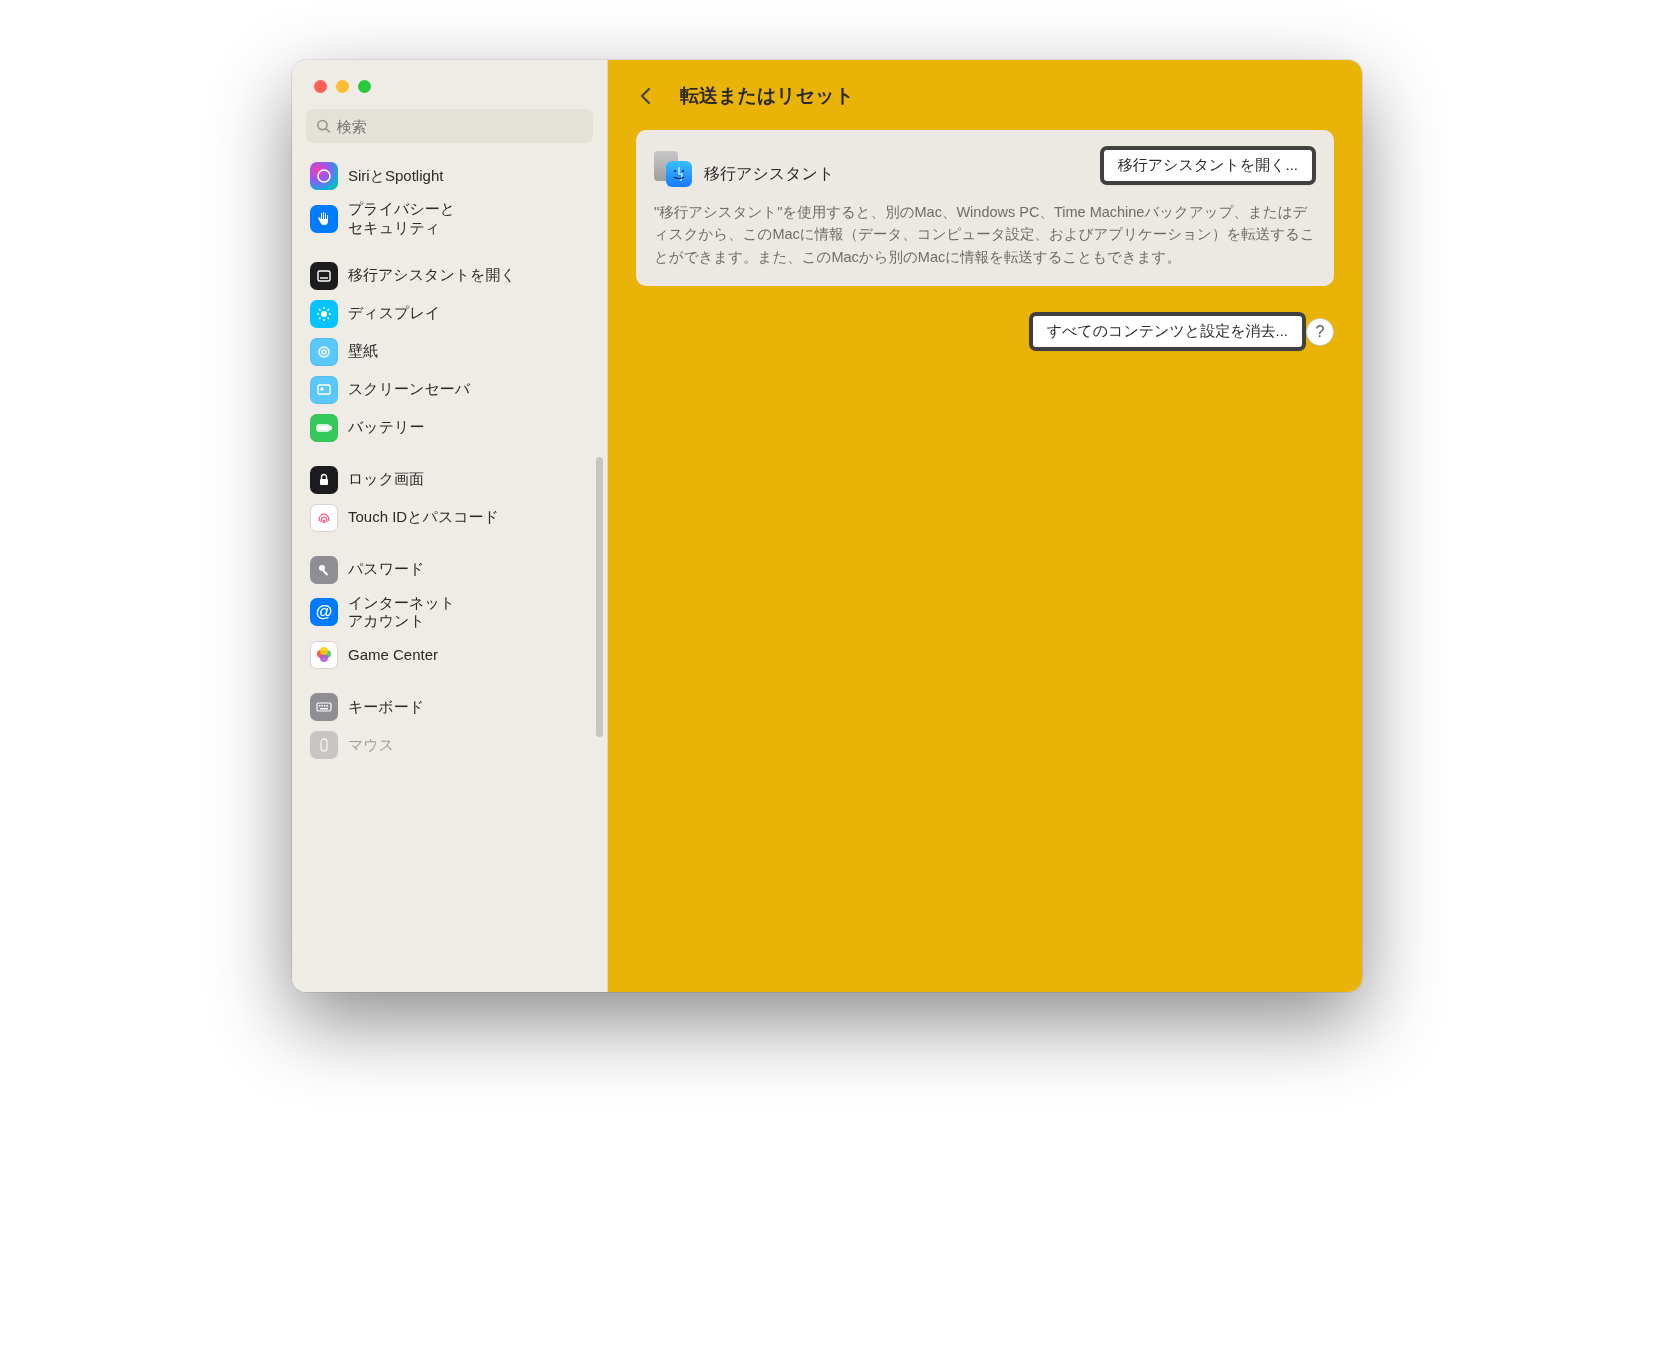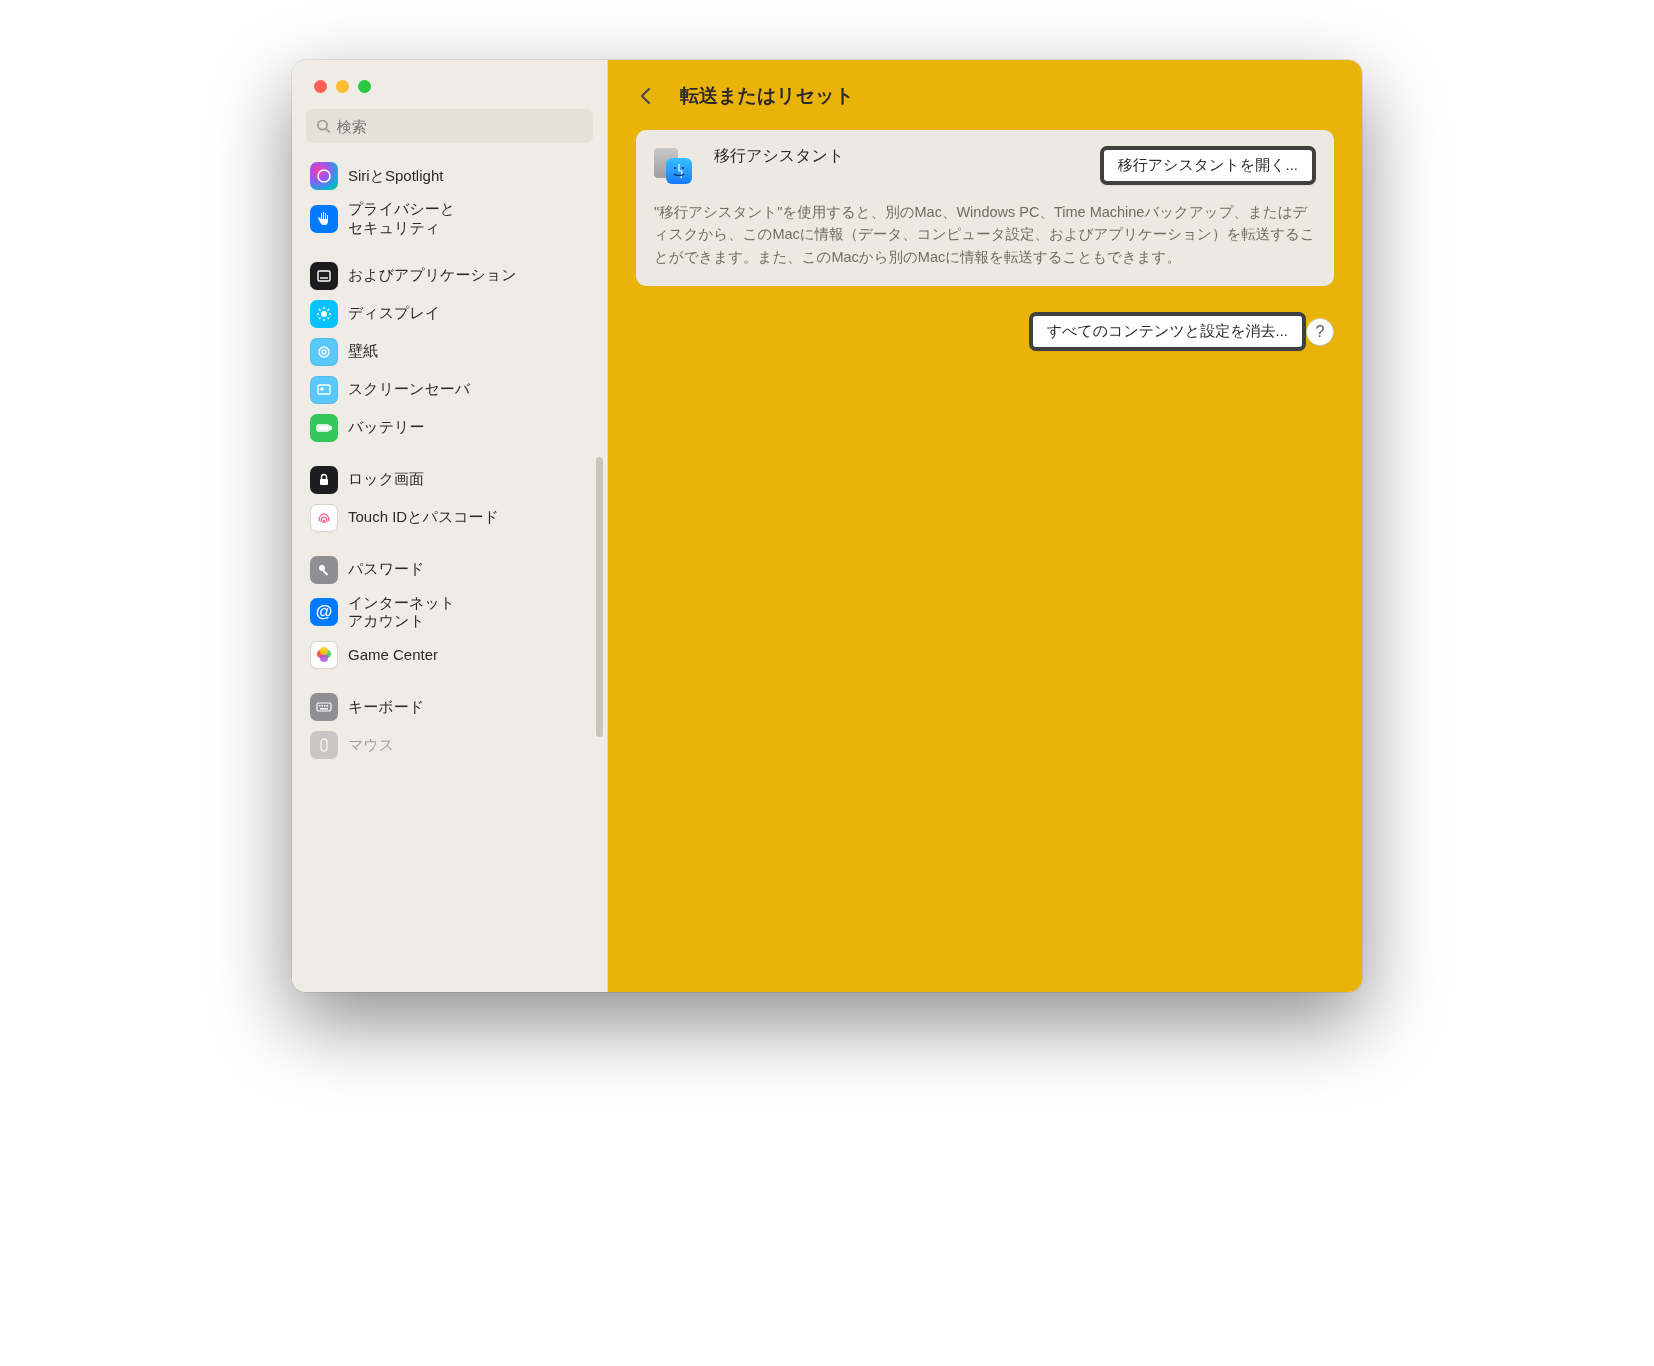--- a/index.html
+++ b/index.html
@@ -23,21 +23,21 @@
     .icon { width:28px; height:28px; border-radius:7px; display:flex; align-items:center; justify-content:center; flex-shrink:0; color:#fff; font-size:16px; }
     .scrollbar { position:absolute; right:4px; top:300px; width:7px; height:280px; background:#c7c5bc; border-radius:4px; }
 
     
     .main { flex:1; display:flex; flex-direction:column; background:#eab308; }
     .hdr { display:flex; align-items:center; gap:20px; padding:22px 30px 20px 24px; }
     .back { width:28px; height:28px; display:flex; align-items:center; justify-content:center; color:#4b4b4b; cursor:default; }
     .title { font-size:19px; font-weight:700; color:#2a2a2a; }
     .content { padding:0 28px; }
     .card { background:#ebe9e1; border-radius:10px; padding:16px 18px 18px; }
-    .row { display:flex; align-items:flex-start; gap:24px; }
+    .row { display:flex; align-items:flex-end; gap:14px; }
     .mig-icon { width:36px; height:36px; border-radius:8px; position:relative; }
     .mig-icon .finder { position:absolute; right:-2px; bottom:-2px; width:26px; height:26px; border-radius:6px; background:linear-gradient(180deg,#37c0ff,#1879ff); display:flex; align-items:center; justify-content:center; }
     .mig-icon .disk { position:absolute; left:0; top:2px; width:24px; height:30px; background:linear-gradient(180deg,#c8c8c8,#9e9e9e); border-radius:4px; }
     .row .tlabel { font-size:16px; color:#2a2a2a; font-weight:500; }
     .btn { margin-left:auto; background:#fff; border:4px solid #404040; border-radius:7px; padding:6px 14px; font-size:15px; color:#2a2a2a; box-shadow:0 1px 1px rgba(0,0,0,.05); cursor:default; white-space:nowrap; }
     .desc { margin-top:16px; font-size:14.5px; color:#6f6d64; line-height:1.55; }
     .actions { display:flex; justify-content:flex-end; align-items:center; margin-top:26px; }
     .help { width:28px; height:28px; border-radius:50%; background:#fff; border:1px solid #d0cec5; display:flex; align-items:center; justify-content:center; font-size:16px; color:#555; cursor:default; box-shadow:0 1px 1px rgba(0,0,0,.05); }
 
     
@@ -87,21 +87,21 @@
       </div>
 
       <div class="group">
         <div class="item">
           <span class="icon bg-black">
               <svg width="16" height="16" viewBox="0 0 16 16" fill="none" stroke="#fff" stroke-width="1.4">
                 <rect x="2" y="3" width="12" height="10" rx="1.5"></rect>
                 <line x1="4" y1="10" x2="12" y2="10"></line>
               </svg>
             </span>
-          <span class="label">およびアプリケーション</span>
+          <span class="label">移行アシスタントを開く</span>
         </div>
         <div class="item">
           <span class="icon bg-cyan">
               <svg width="16" height="16" viewBox="0 0 16 16" fill="#fff">
                 <circle cx="8" cy="8" r="3"></circle>
                 <g stroke="#fff" stroke-width="1.4">
                   <line x1="8" y1="1" x2="8" y2="3"></line>
                   <line x1="8" y1="13" x2="8" y2="15"></line>
                   <line x1="1" y1="8" x2="3" y2="8"></line>
                   <line x1="13" y1="8" x2="15" y2="8"></line>

